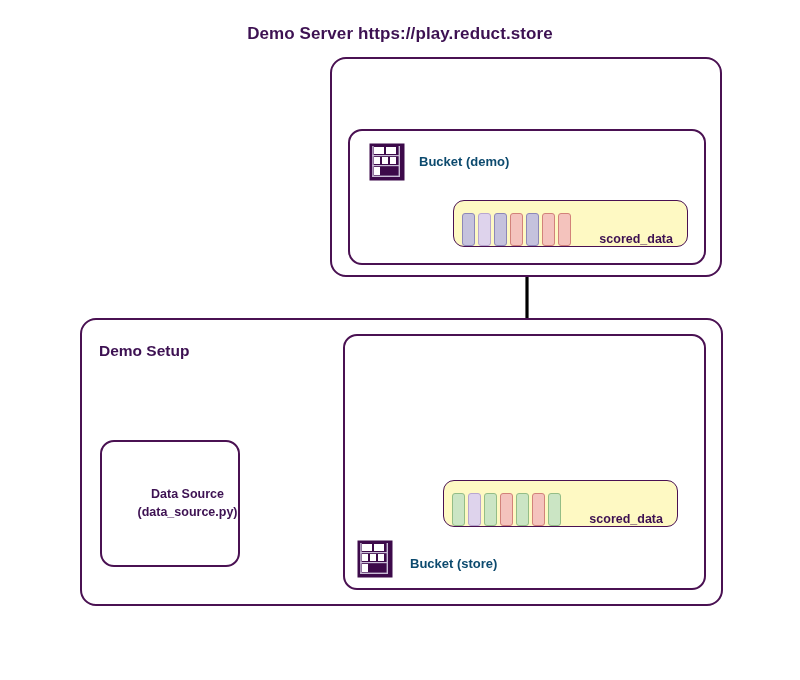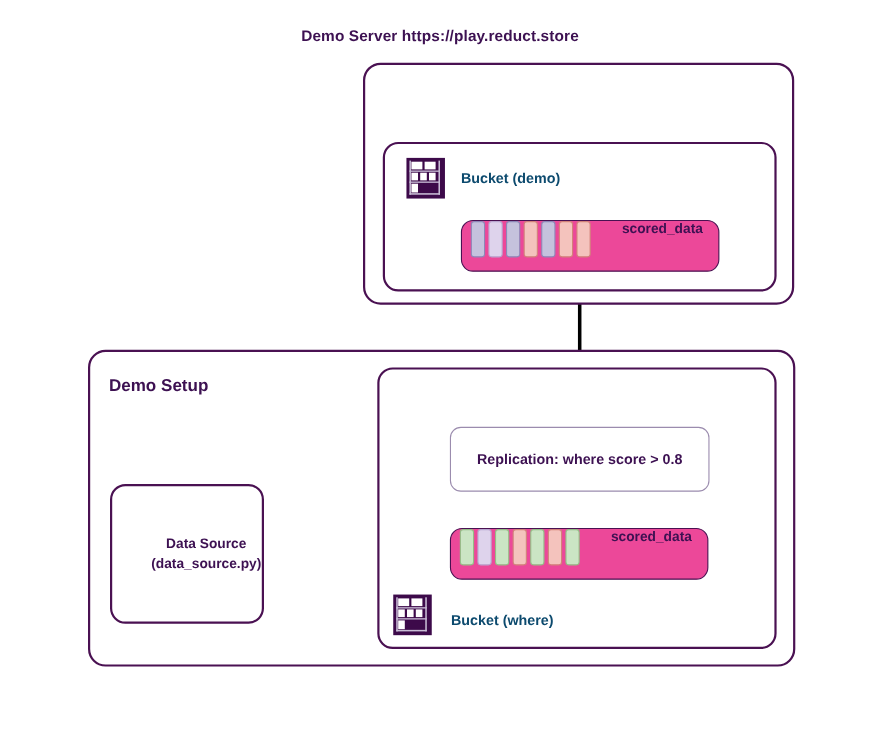--- a/index.html
+++ b/index.html
@@ -37,21 +37,21 @@
     background: #ffffff;
     box-sizing: border-box;
   }
 
   
   #server-group   { left: 330px; top: 57px;  width: 392px; height: 220px; }
   #server-title {
     position: absolute;
     left: 0; right: 0; top: 24px;
     text-align: center;
-    font-size: 14px;
+    font-size: 17px;
     font-weight: bold;
     letter-spacing: .1px;
     color: #3d1152;
   }
   #bucket-demo-box { left: 348px; top: 129px; width: 358px; height: 136px; }
 
   
   #setup-group    { left: 80px;  top: 318px; width: 643px; height: 288px; }
   #setup-title {
     position: absolute;
@@ -81,24 +81,25 @@
     white-space: nowrap;
   }
   #bucket-demo-label { left: 419px; top: 154px; }
   #bucket-data-label { left: 410px; top: 556px; }
 
   
   .strip {
     position: absolute;
     border: 1.6px solid #4a1152;
     border-radius: 11px;
-    background: #ec4899;
-    box-sizing: border-box;
-    display: flex;
-    align-items: flex-start;
+    background: #fef9c3;
+    box-sizing: border-box;
+    display: flex;
+    align-items: flex-end;
+    margin-left: 34px;
   }
   #strip-demo { left: 419px; top: 200px; width: 235px; height: 47px; }
   #strip-data { left: 409px; top: 480px; width: 235px; height: 47px; }
 
   .bars {
     display: flex;
     gap: 3px;
     margin-left: 8px;
   }
   .bar {
@@ -241,23 +242,20 @@
 
   <div id="setup-title">Demo Setup</div>
 
   <div class="inner-box" id="bucket-data-box"></div>
 
   <div id="data-source-node">
     <div class="ln">Data Source</div>
     <div class="ln">(data_source.py)</div>
   </div>
 
-  <div id="replication-node">
-    <div id="replication-label">Replication: where score &gt; 0.8</div>
-  </div>
 
   <div class="strip" id="strip-data">
     <div class="bars" id="bars-data">
         <div class="bar" style="background: rgb(203, 229, 196); border: 1.3px solid rgb(148, 189, 134);"></div>
         <div class="bar" style="background: rgb(222, 211, 236); border: 1.3px solid rgb(184, 166, 207);"></div>
         <div class="bar" style="background: rgb(203, 229, 196); border: 1.3px solid rgb(148, 189, 134);"></div>
         <div class="bar" style="background: rgb(244, 195, 189); border: 1.3px solid rgb(210, 130, 122);"></div>
         <div class="bar" style="background: rgb(203, 229, 196); border: 1.3px solid rgb(148, 189, 134);"></div>
         <div class="bar" style="background: rgb(244, 195, 189); border: 1.3px solid rgb(210, 130, 122);"></div>
         <div class="bar" style="background: rgb(203, 229, 196); border: 1.3px solid rgb(148, 189, 134);"></div>
@@ -274,15 +272,15 @@
     <rect x="21" y="14" width="6" height="7" fill="#ffffff"></rect>
     <rect x="5" y="24" width="6" height="8" fill="#ffffff"></rect>
     <rect x="13" y="24" width="14" height="8" fill="#3d0a4a"></rect>
     <rect x="3.2" y="3" width="1.4" height="31" fill="#c9bdd6"></rect>
     <rect x="29.6" y="3" width="1.4" height="31" fill="#c9bdd6"></rect>
     <rect x="3.2" y="12" width="27.8" height="1.2" fill="#c9bdd6"></rect>
     <rect x="3.2" y="22" width="27.8" height="1.2" fill="#c9bdd6"></rect>
     <rect x="3.2" y="32.6" width="27.8" height="1.4" fill="#c9bdd6"></rect>
   </svg>
 
-  <div class="bucket-label" id="bucket-data-label">Bucket (where)</div>
+  <div class="bucket-label" id="bucket-data-label">Bucket (store)</div>
 
 </div>
 
 </body></html>

